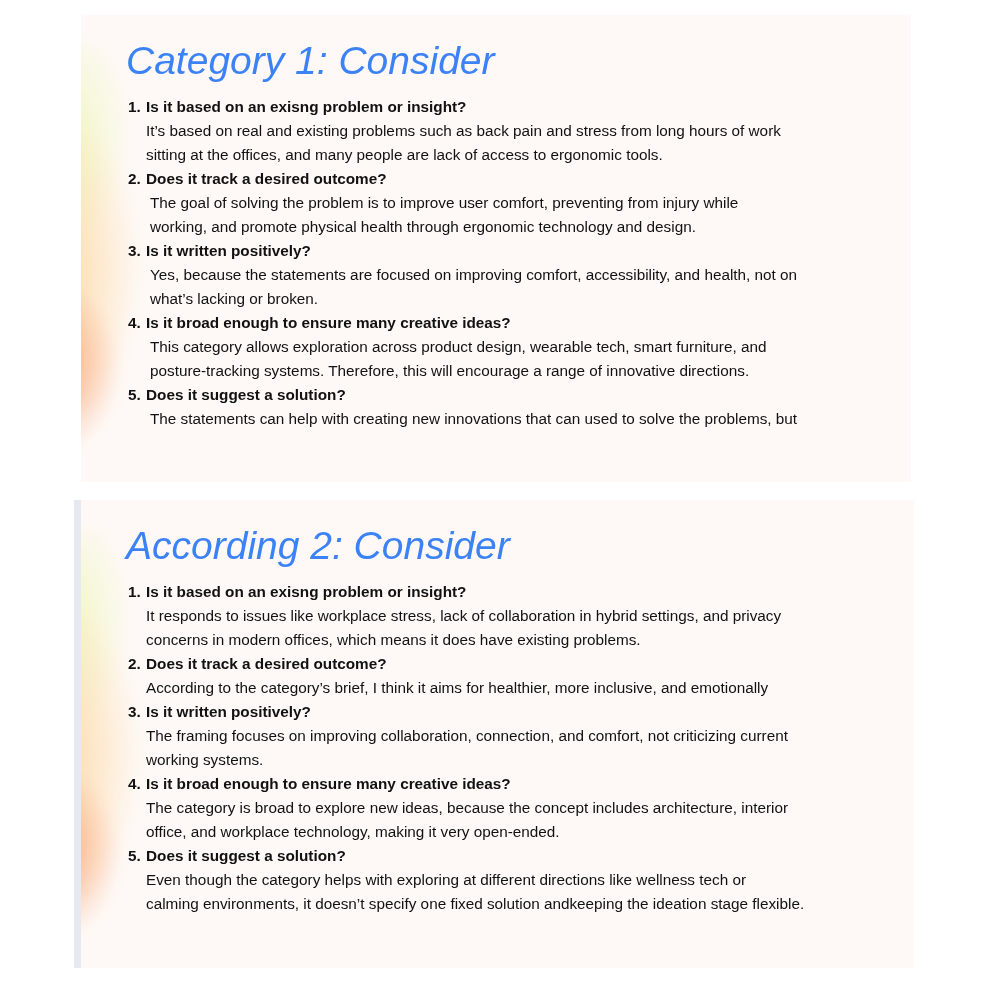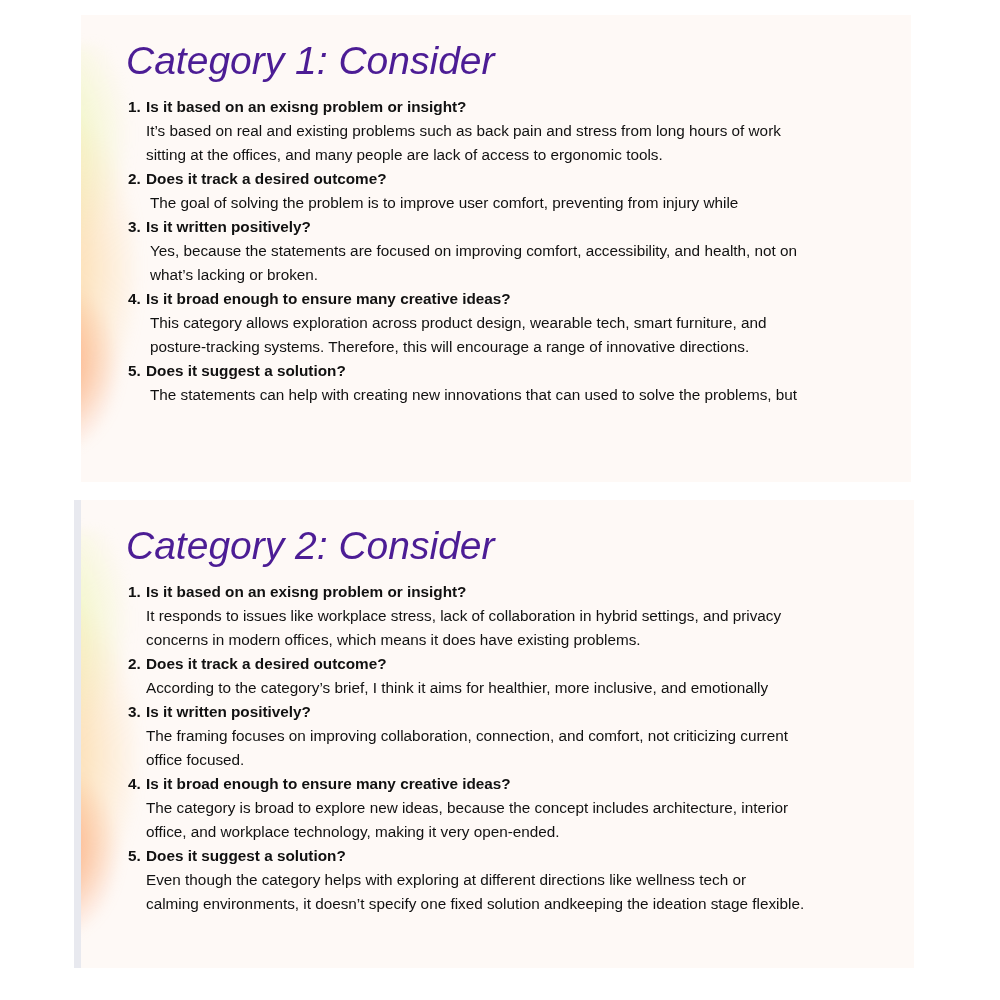--- a/index.html
+++ b/index.html
@@ -11,21 +11,21 @@
         radial-gradient(ellipse 70px 90px at 30px 72%, rgba(250,140,80,0.75), rgba(250,160,90,0) 100%),
         radial-gradient(ellipse 80px 160px at 40px 50%, rgba(252,200,120,0.6), rgba(252,200,120,0) 100%),
         radial-gradient(ellipse 70px 120px at 40px 20%, rgba(235,245,170,0.7), rgba(235,245,170,0) 100%);
       filter: blur(6px); pointer-events: none; }
     .card .fadebottom { position: absolute; left: 0; right: 0; bottom: 0; height: 40px;
       background: linear-gradient(to bottom, rgba(254,249,246,0), #fef9f6 85%); pointer-events: none; }
     #card1 { left: 81px; top: 15px; width: 830px; height: 467px; }
     #card2 { left: 81px; top: 500px; width: 833px; height: 468px; }
     .strip { position: absolute; left: 74px; top: 500px; width: 7px; height: 468px; background: #e8e9ef; }
     .title { position: absolute; left: 45px; top: 24px; margin: 0; font-style: italic; font-weight: normal;
-      font-size: 39px; letter-spacing: 0px; color: #4c1d95; }
+      font-size: 39px; letter-spacing: 0px; color: #3b82f6; }
     .list { position: absolute; left: 47px; top: 80px; right: 40px; margin: 0; padding: 0; list-style: none; }
     .item { font-size: 15.3px; line-height: 24px; }
     .q { font-weight: bold; display: flex; }
     .q .num { width: 18px; flex: none; }
     .a { padding-left: 18px; }
     #card1 .item.indent .a { padding-left: 22px; }
   </style>
 </head>
 <body>
 
@@ -41,20 +41,21 @@
         </div>
       <div class="a">It’s based on real and existing problems such as back pain and stress from long hours of work</div>
       <div class="a">sitting at the offices, and many people are lack of access to ergonomic tools.</div>
     </li>
     <li class="item indent">
       <div class="q">
           <span class="num">2.</span>
           <span>Does it track a desired outcome?</span>
         </div>
       <div class="a">The goal of solving the problem is to improve user comfort, preventing from injury while</div>
+      <div class="a">working, and promote physical health through ergonomic technology and design.</div>
     </li>
     <li class="item indent">
       <div class="q">
           <span class="num">3.</span>
           <span>Is it written positively?</span>
         </div>
       <div class="a">Yes, because the statements are focused on improving comfort, accessibility, and health, not on</div>
       <div class="a">what’s lacking or broken.</div>
     </li>
     <li class="item indent">
@@ -72,21 +73,21 @@
         </div>
       <div class="a">The statements can help with creating new innovations that can used to solve the problems, but</div>
     </li>
   </ol>
 </div>
 
 <div class="strip"></div>
 <div class="card" id="card2">
   <div class="glow"></div>
   <div class="fadebottom"></div>
-  <h1 class="title">Category 2: Consider</h1>
+  <h1 class="title">According 2: Consider</h1>
   <ol class="list">
     <li class="item">
       <div class="q">
           <span class="num">1.</span>
           <span>Is it based on an exisng problem or insight?</span>
         </div>
       <div class="a">It responds to issues like workplace stress, lack of collaboration in hybrid settings, and privacy</div>
       <div class="a">concerns in modern offices, which means it does have existing problems.</div>
     </li>
     <li class="item">
@@ -95,21 +96,21 @@
           <span>Does it track a desired outcome?</span>
         </div>
       <div class="a">According to the category’s brief, I think it aims for healthier, more inclusive, and emotionally</div>
     </li>
     <li class="item">
       <div class="q">
           <span class="num">3.</span>
           <span>Is it written positively?</span>
         </div>
       <div class="a">The framing focuses on improving collaboration, connection, and comfort, not criticizing current</div>
-      <div class="a">office focused.</div>
+      <div class="a">working systems.</div>
     </li>
     <li class="item">
       <div class="q">
           <span class="num">4.</span>
           <span>Is it broad enough to ensure many creative ideas?</span>
         </div>
       <div class="a">The category is broad to explore new ideas, because the concept includes architecture, interior</div>
       <div class="a">office, and workplace technology, making it very open-ended.</div>
     </li>
     <li class="item">

